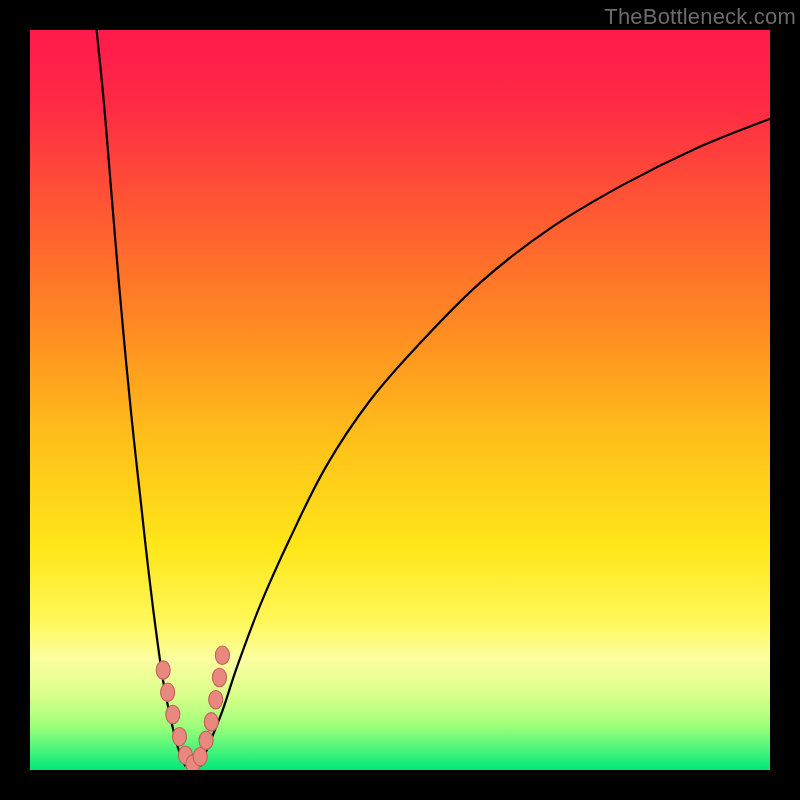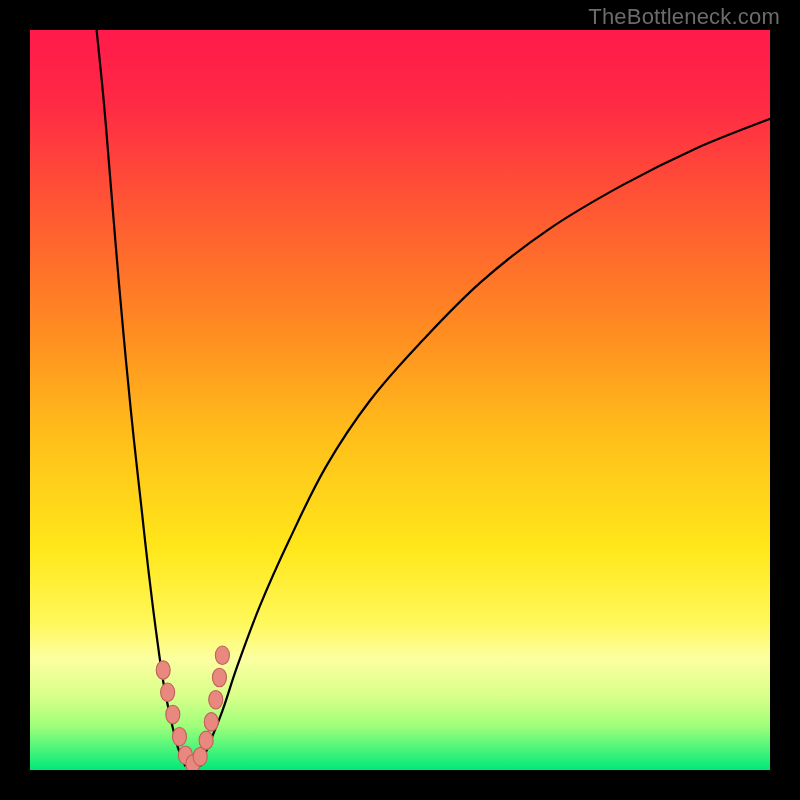--- a/index.html
+++ b/index.html
@@ -30,21 +30,21 @@
   .gradient {
     position: absolute;
     left: 0;
     top: 0;
     width: 100%;
     height: 100%;
   }
   .watermark {
     position: absolute;
     top: 4px;
-    right: 20px;
+    right: 4px;
     color: #6b6b6b;
     font-size: 22px;
     font-weight: 500;
     letter-spacing: 0.2px;
   }
   svg.curves {
     position: absolute;
     left: 0;
     top: 0;
     width: 100%;

